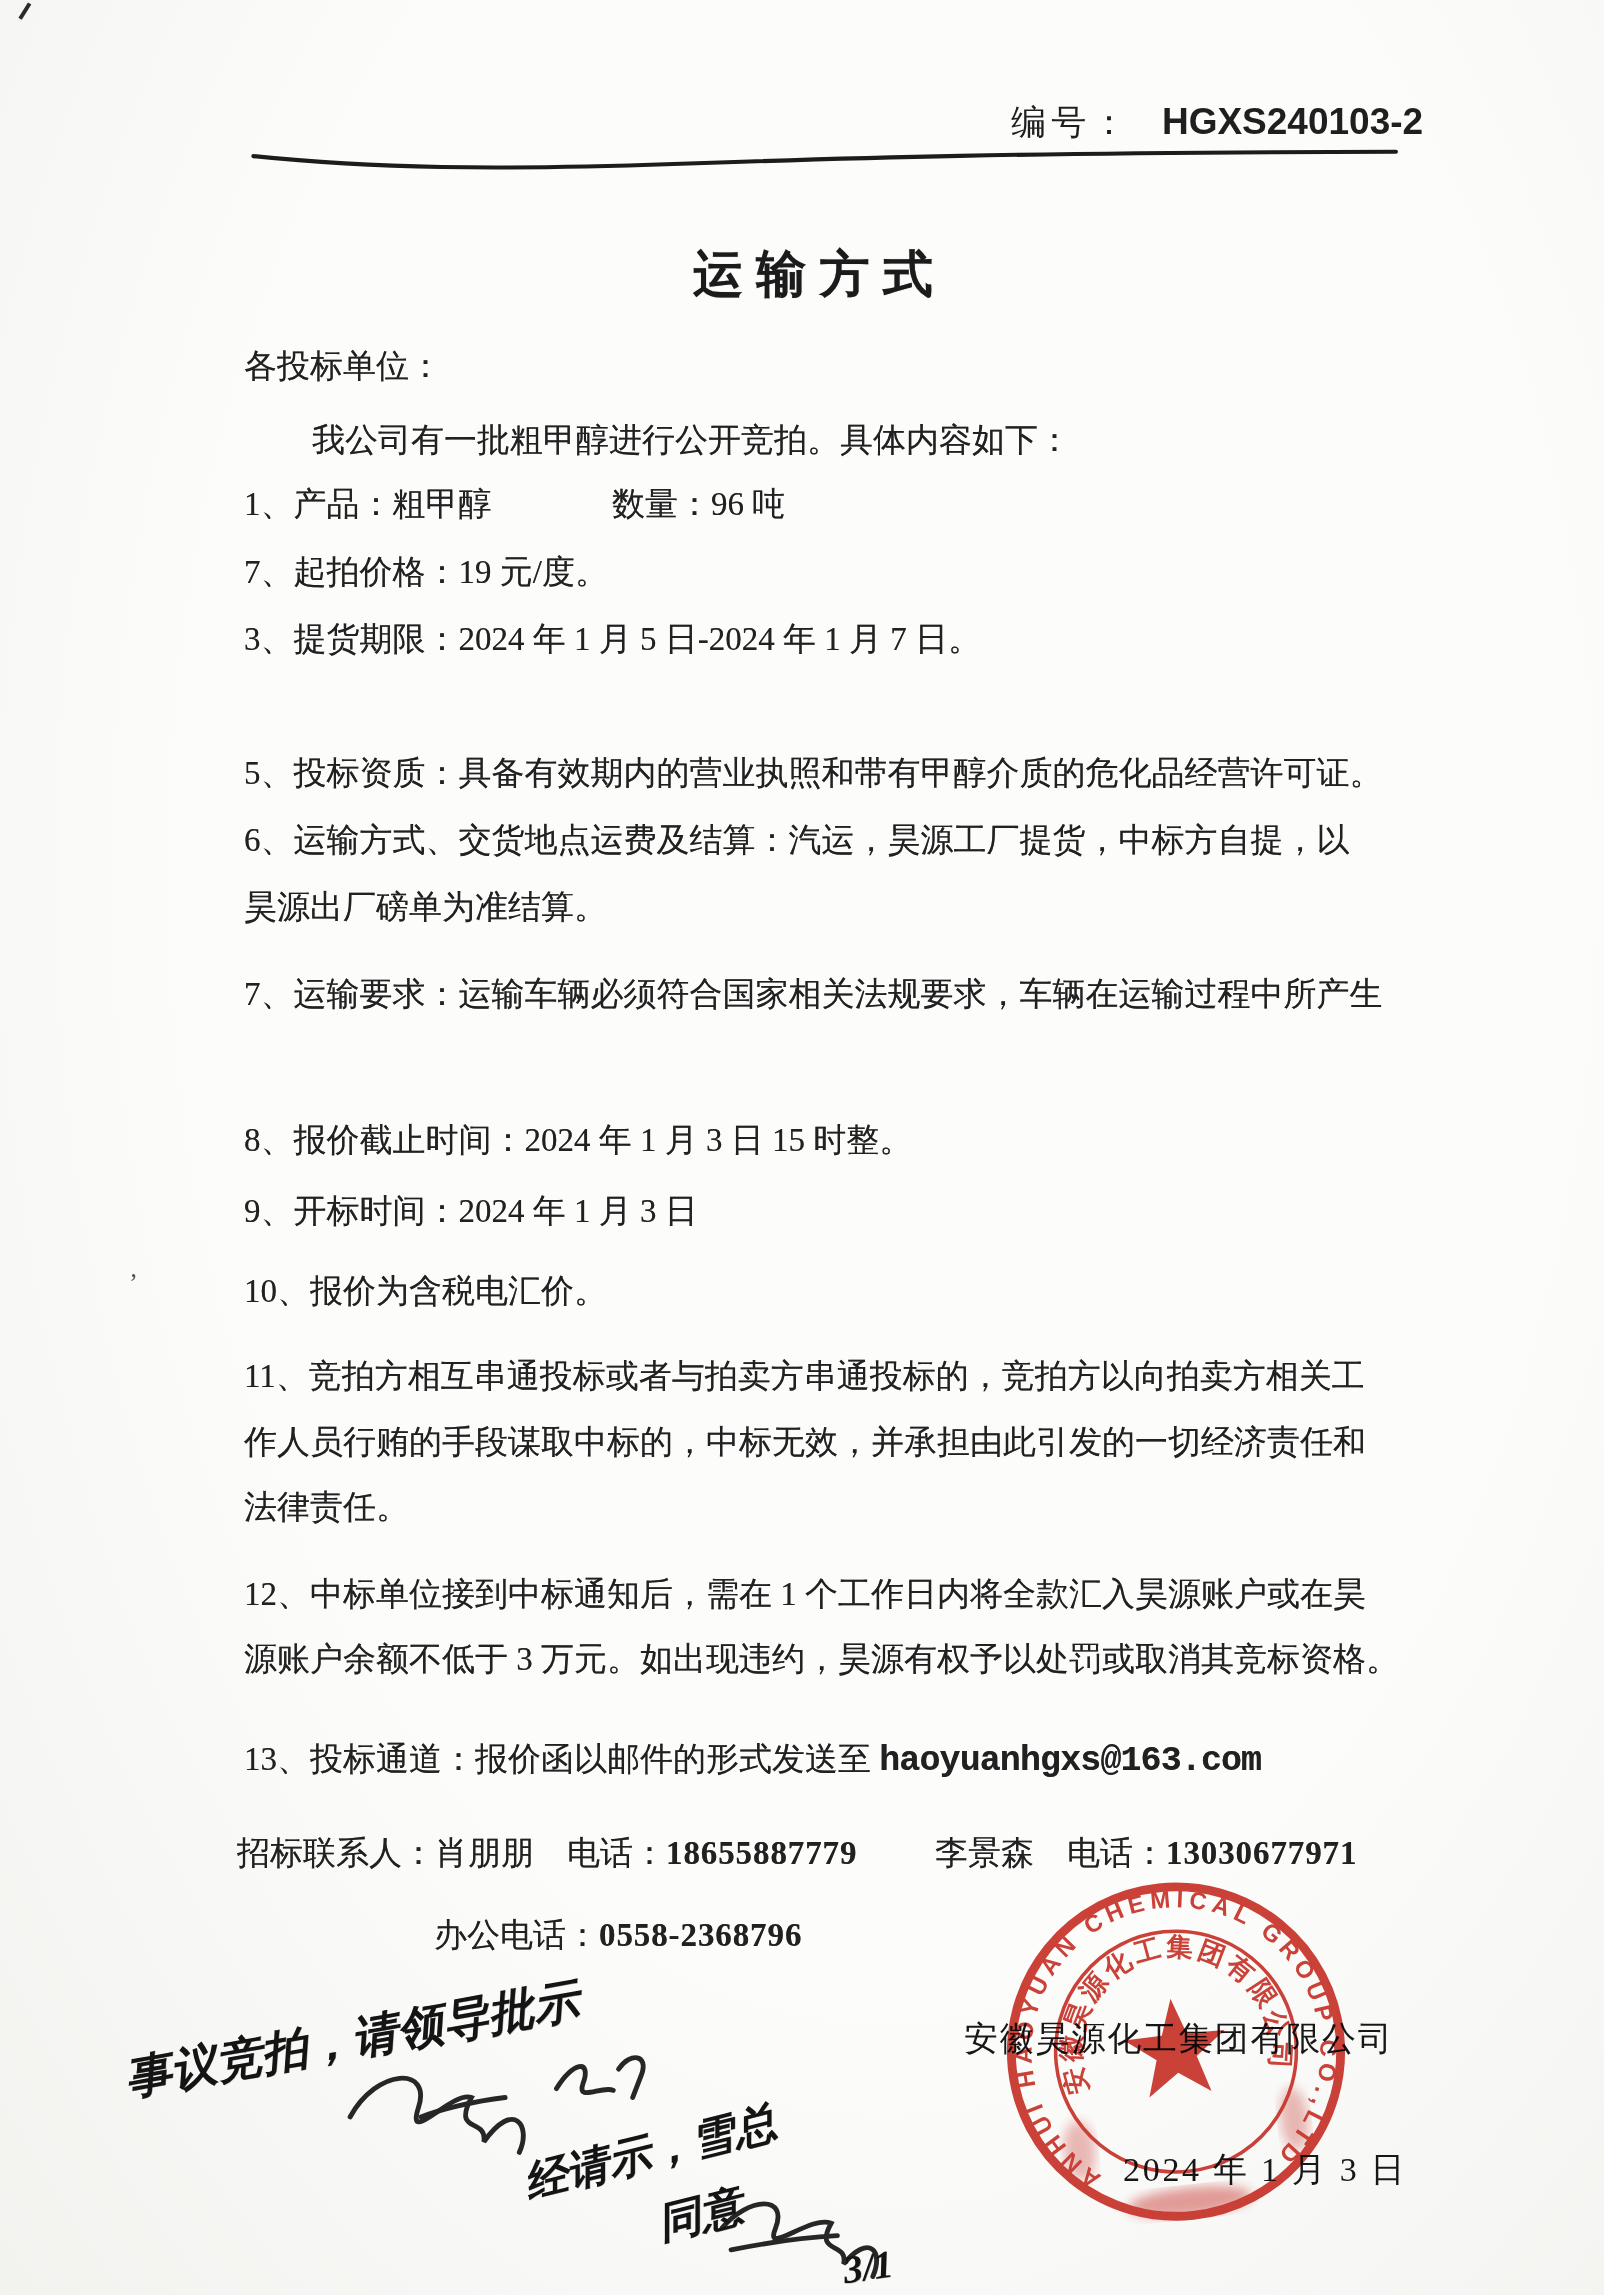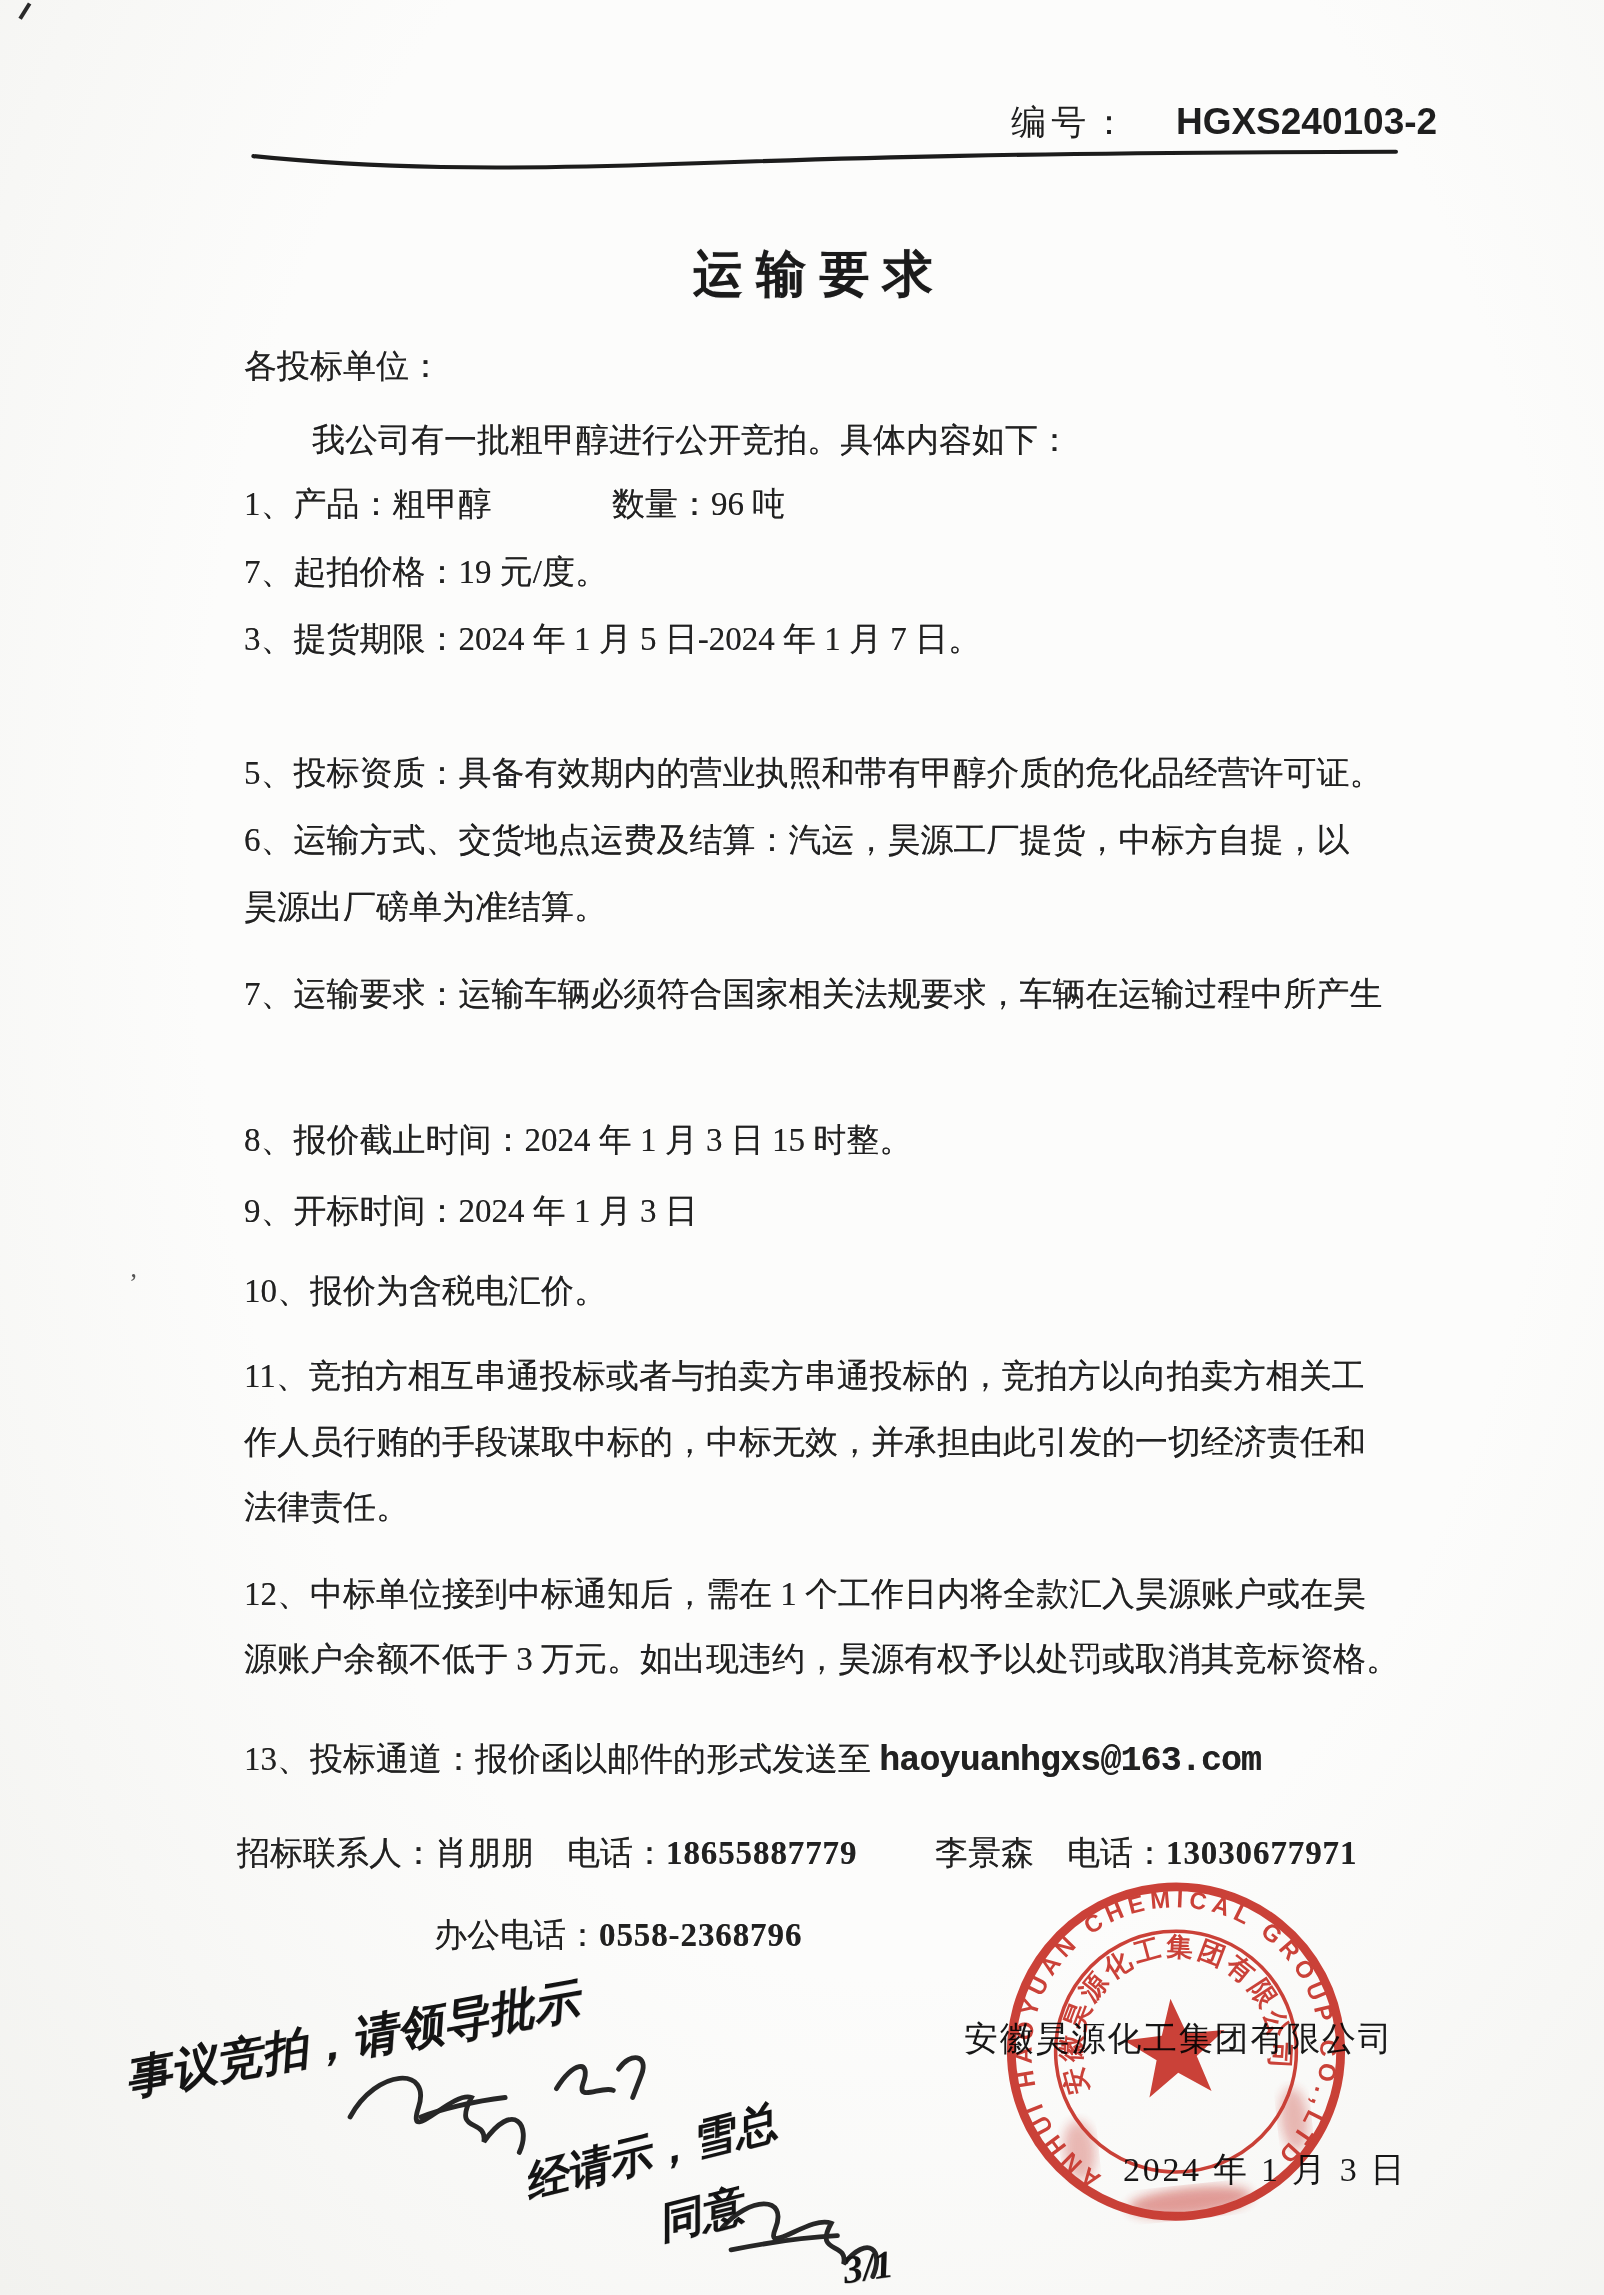--- a/index.html
+++ b/index.html
@@ -16,21 +16,21 @@
     position:absolute;left:244px;
     font-size:33px;line-height:39px;
     white-space:nowrap;
     color:#212121;
     text-shadow:0 0 0.5px rgba(30,30,30,.55);
   }
   .docno-row{position:absolute;top:99px;left:1011px;font-size:35px;white-space:nowrap;}
   .docno-label{letter-spacing:5.3px;text-align:center;}
   .docno-value{
     font-family:"Liberation Sans","DejaVu Sans",sans-serif;
-    font-weight:bold;font-size:37px;margin-left:44px;letter-spacing:0px;
+    font-weight:bold;font-size:37px;margin-left:30px;letter-spacing:0px;
   }
   .title{
     position:absolute;top:241px;left:257px;width:1125px;
     text-align:center;font-size:50px;font-weight:bold;letter-spacing:13.3px;
     color:#1b1b1b;text-shadow:0 0 0.7px rgba(20,20,20,.6);
   }
   .qty-part{position:absolute;left:368px;}
   .mono-email{
     font-family:"Liberation Mono","DejaVu Sans Mono",monospace;
     font-weight:bold;font-size:35px;letter-spacing:-0.9px;margin-left:0;
@@ -64,21 +64,21 @@
   <div class="speck-b">’</div>
 
   <div class="docno-row">
     <span class="docno-label">编号：</span><span class="docno-value">HGXS240103-2</span>
   </div>
 
   <svg class="overlay" style="left:0;top:0;" width="1605" height="213" viewBox="0 0 1812 240">
     <path d="M 286 176 C 420 190, 560 192, 760 185 S 1150 172, 1576 171" fill="none" stroke="#1c1c1c" stroke-width="4.6" stroke-linecap="round"></path>
   </svg>
 
-  <div class="title">运输要求</div>
+  <div class="title">运输方式</div>
 
   <div class="ln" style="top:347px">各投标单位：</div>
   <div class="ln" style="top:421px;left:312px">我公司有一批粗甲醇进行公开竞拍。具体内容如下：</div>
 
   <div class="ln" style="top:485px">
     <span>1、产品：粗甲醇</span>
     <span class="qty-part">数量：96 吨</span>
   </div>
 
   <div class="ln" style="top:553px">7、起拍价格：19 元/度。</div>

